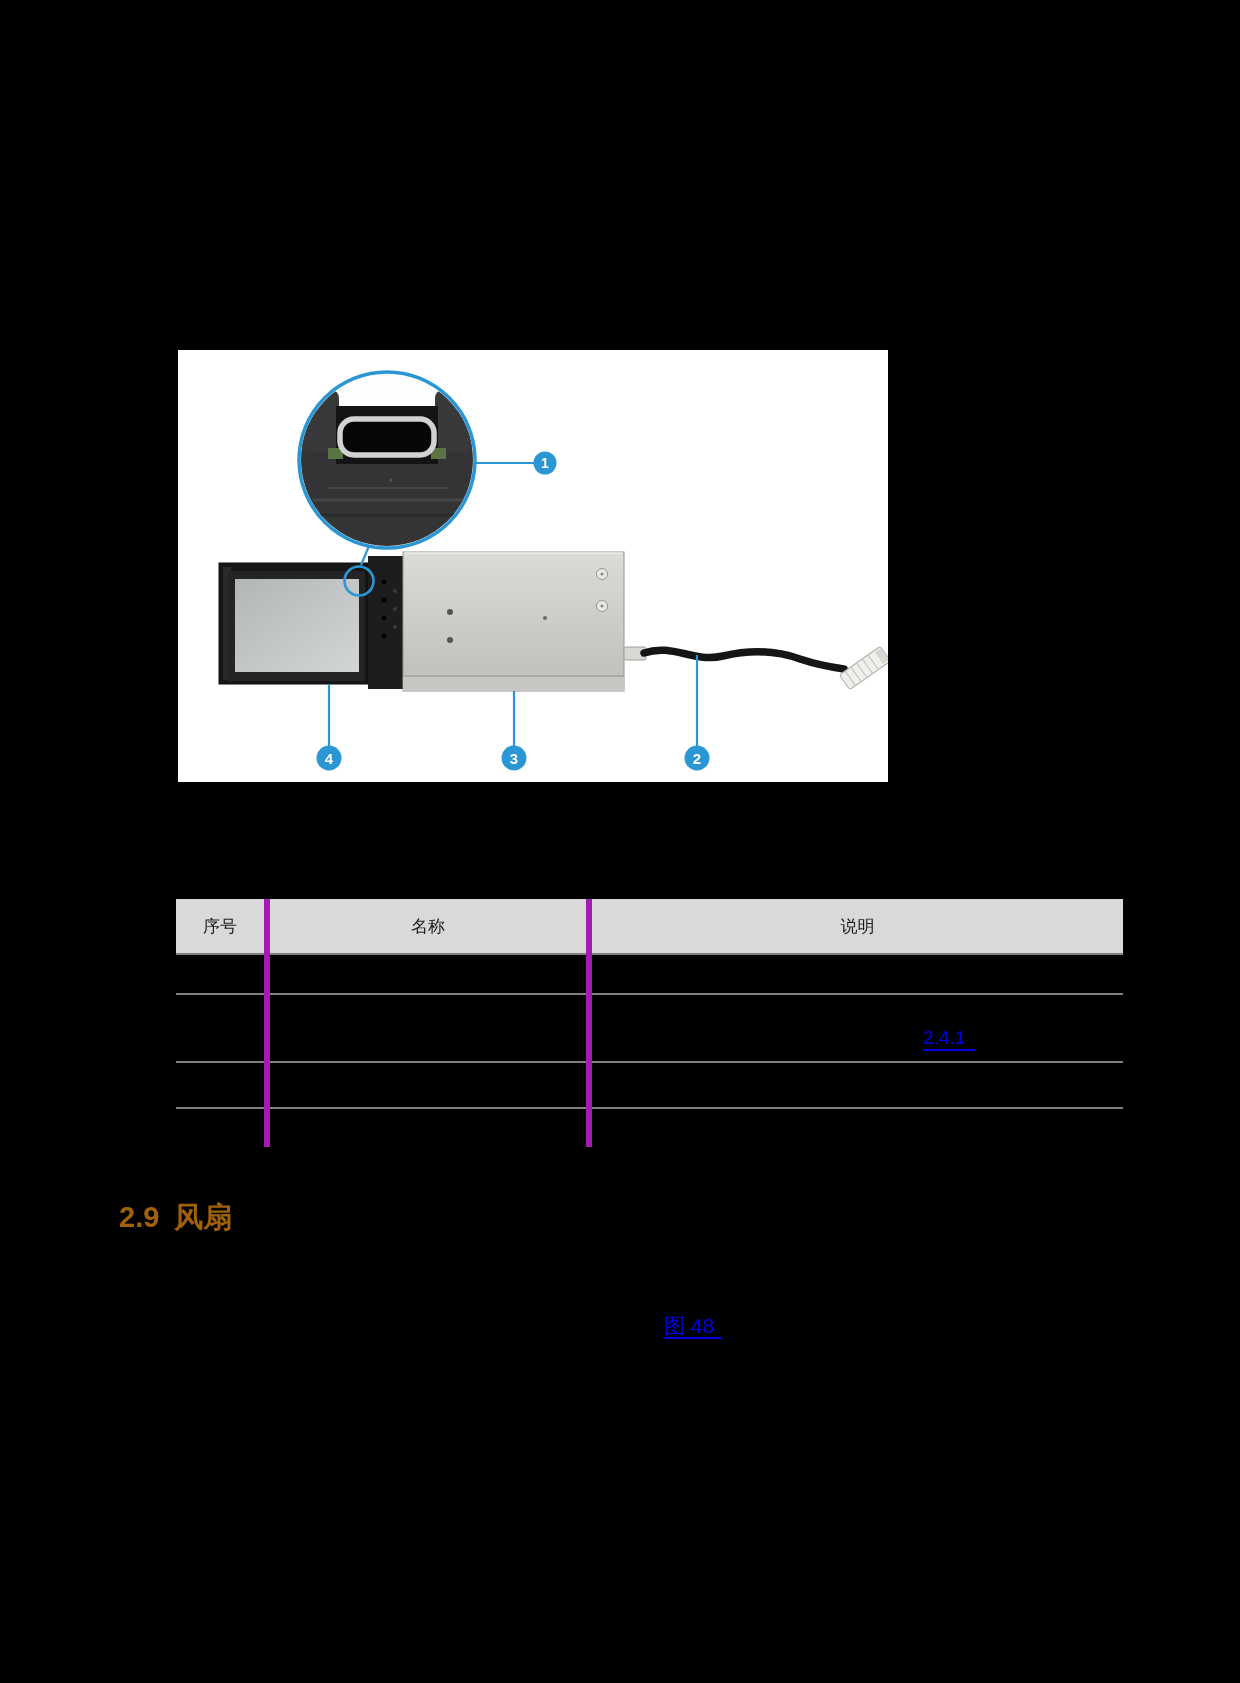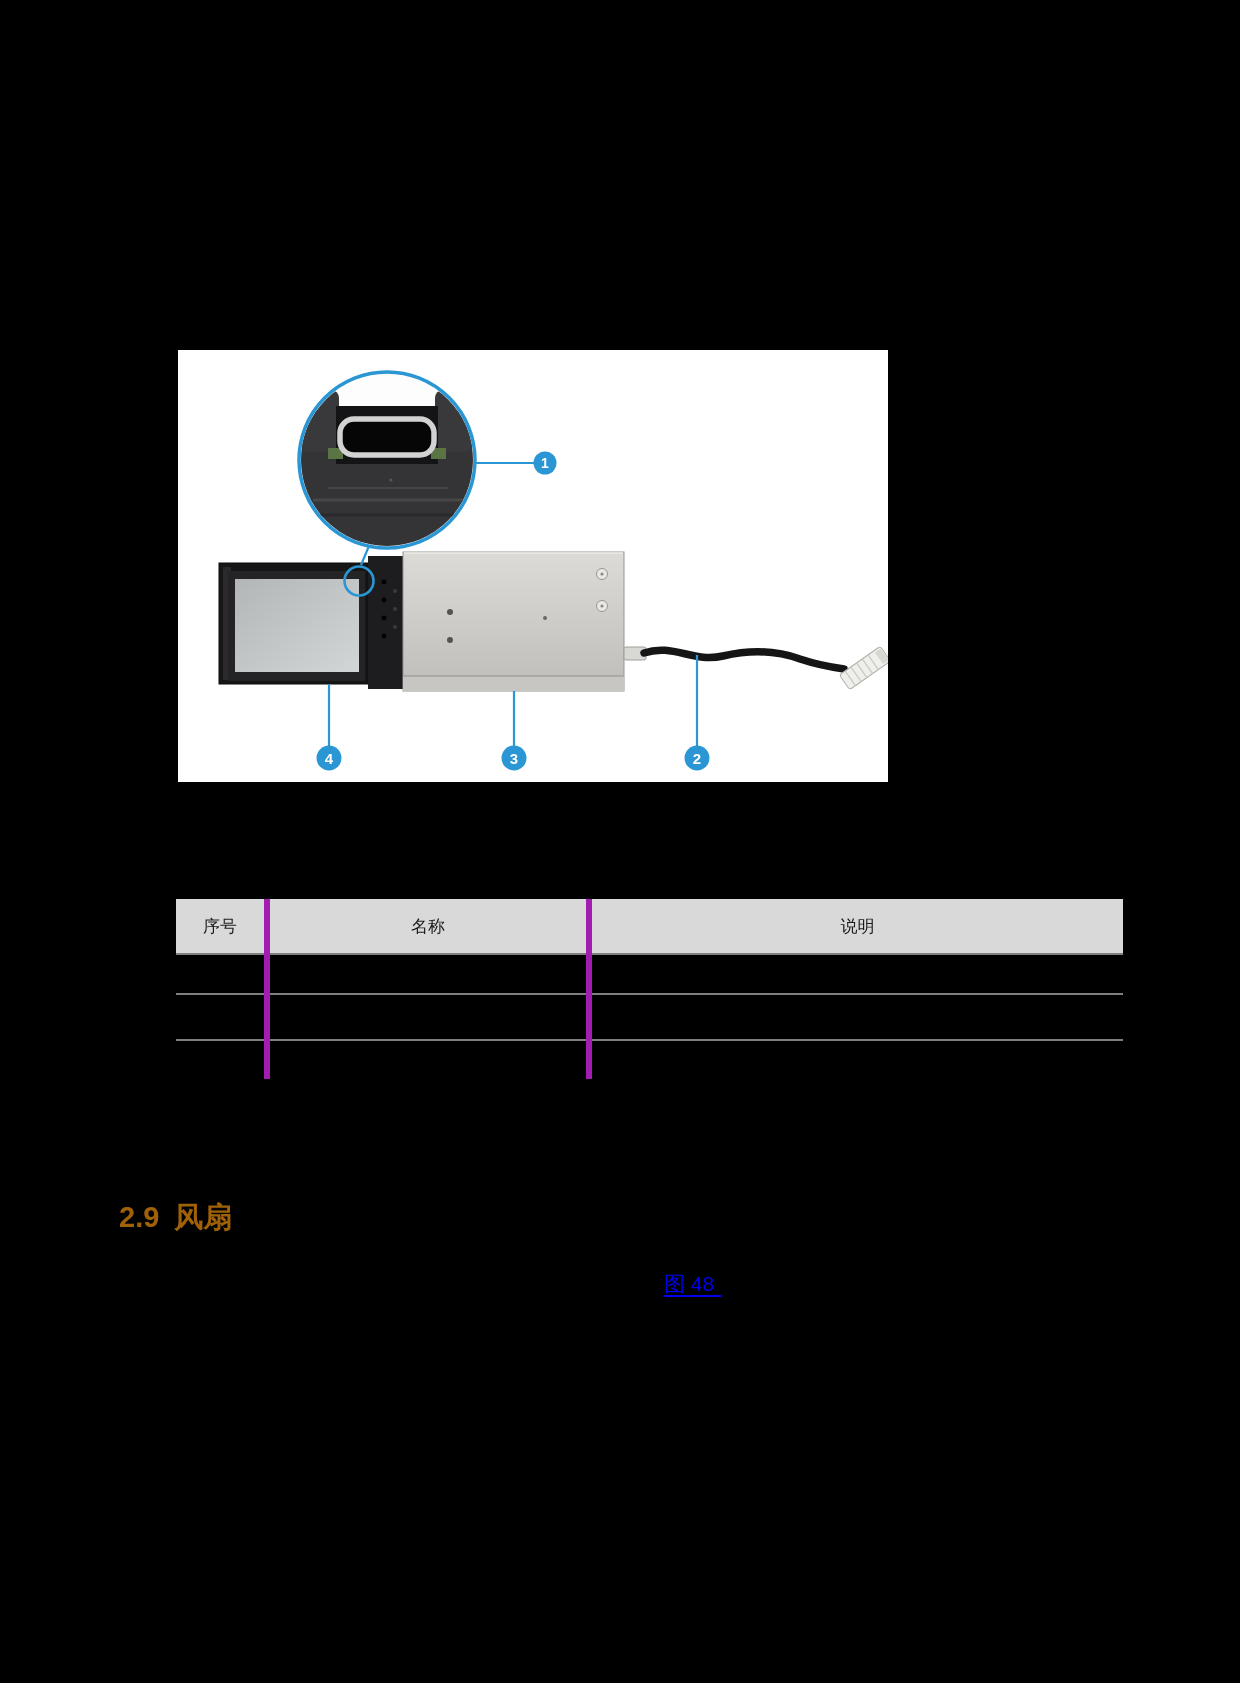--- a/index.html
+++ b/index.html
@@ -38,21 +38,21 @@
     position:absolute;left:331px;top:32px;font-size:19px;padding-right:10px;
   }
   
   .section-heading{
     position:absolute;left:119px;top:1198px;
     color:#a16207;font-size:29px;font-weight:700;white-space:nowrap;
   }
   .section-heading .sec-no{margin-right:15px;}
   
   .figure-ref{
-    position:absolute;left:664px;top:1270px;font-size:21px;
+    position:absolute;left:664px;top:1312px;font-size:21px;
   }
 </style>
 </head>
 <body>
 
 <div class="page">
 
   <div class="figure-block">
     <svg width="710" height="432" viewBox="0 0 710 432">
       <defs>
@@ -178,20 +178,27 @@
         <th>名称</th>
         <th>说明</th>
       </tr>
     </thead>
     <tbody>
       <tr class="row-1">
         <td></td>
           <td></td>
           <td></td>
       </tr>
+      <tr class="row-2">
+        <td></td>
+        <td></td>
+        <td class="cell-rel">
+          <span class="doc-link link-241">2.4.1</span>
+        </td>
+      </tr>
       <tr class="row-3">
         <td></td>
           <td></td>
           <td></td>
       </tr>
       <tr class="row-4">
         <td></td>
           <td></td>
           <td></td>
       </tr>

